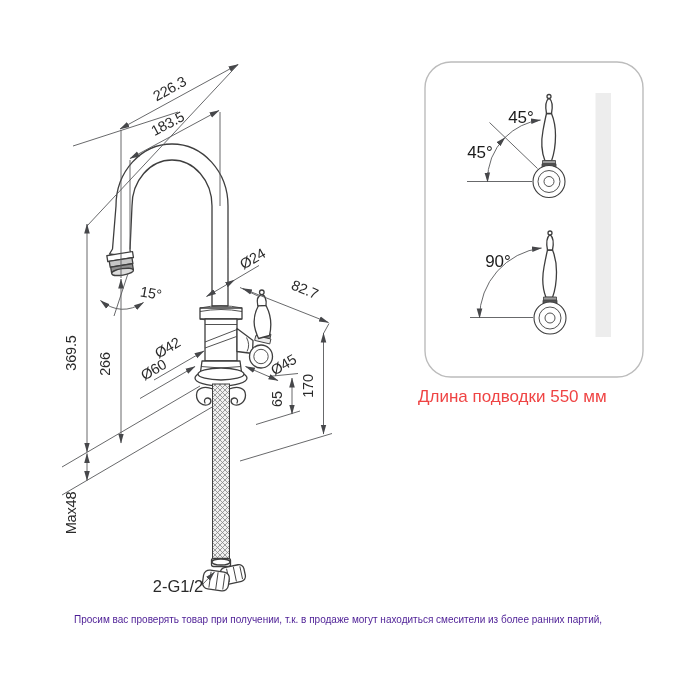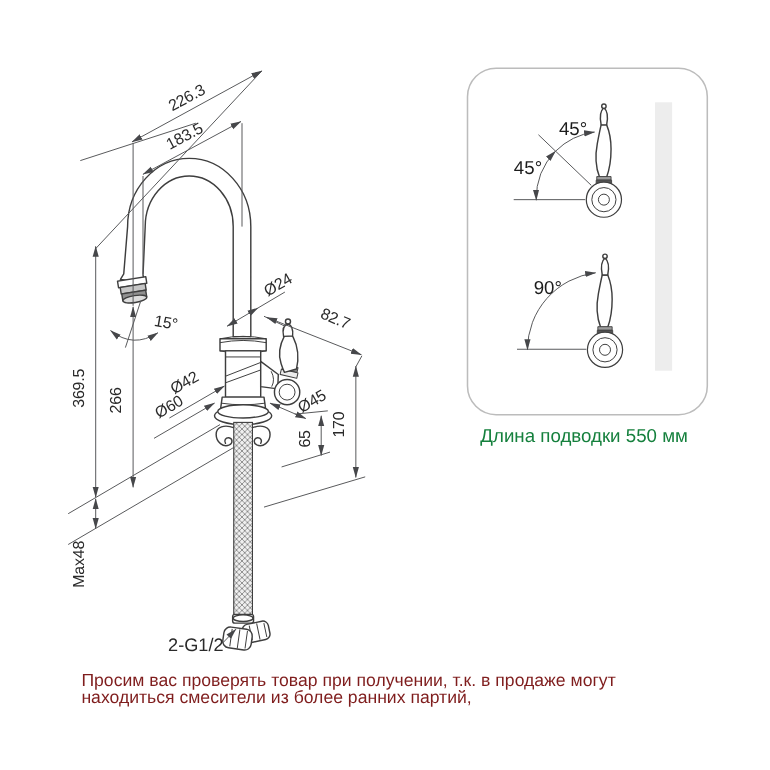--- a/index.html
+++ b/index.html
@@ -8,24 +8,24 @@
   svg{position:absolute;left:0;top:0;}
   
   .ol{stroke:#3e3e3e;stroke-width:1.3;fill:none;stroke-linecap:round;stroke-linejoin:round;}
   .olf{stroke:#3e3e3e;stroke-width:1.3;fill:#ffffff;stroke-linejoin:round;}
   .thin{stroke:#3e3e3e;stroke-width:0.9;fill:none;}
   
   .d{stroke:#57585a;stroke-width:0.9;fill:none;}
   .dt{font:14.5px "Liberation Sans",sans-serif;fill:#2a2a2a;letter-spacing:-0.2px;}
   .dt2{font:16.5px "Liberation Sans",sans-serif;fill:#2a2a2a;}
   .pt{font:17px "Liberation Sans",sans-serif;fill:#1c1c1c;}
-  .caption{position:absolute;left:418px;top:387px;width:226px;text-align:center;
-           font-size:17px;color:#15803d;}
-  .footer{position:absolute;left:74px;top:612px;width:570px;font-size:16px;
-          line-height:15.3px;color:#7f1d1d;}
+  .caption{position:absolute;left:418px;top:387px;width:226px;text-align:left;
+           font-size:17px;color:#ef4444;}
+  .footer{position:absolute;left:74px;top:612px;width:570px;font-size:10px;
+          line-height:15.3px;color:#4c1d95;}
 </style>
 </head>
 <body>
 
 <div class="canvas">
 
 <svg width="700" height="700" viewBox="0 0 700 700">
   <defs>
     <marker id="ar" markerUnits="userSpaceOnUse" markerWidth="10" markerHeight="8" viewBox="0 0 10 8" refX="9.5" refY="4" orient="auto-start-reverse">
       <path d="M0,1.2 L10,4 L0,6.8 Z" fill="#46474a"></path>

